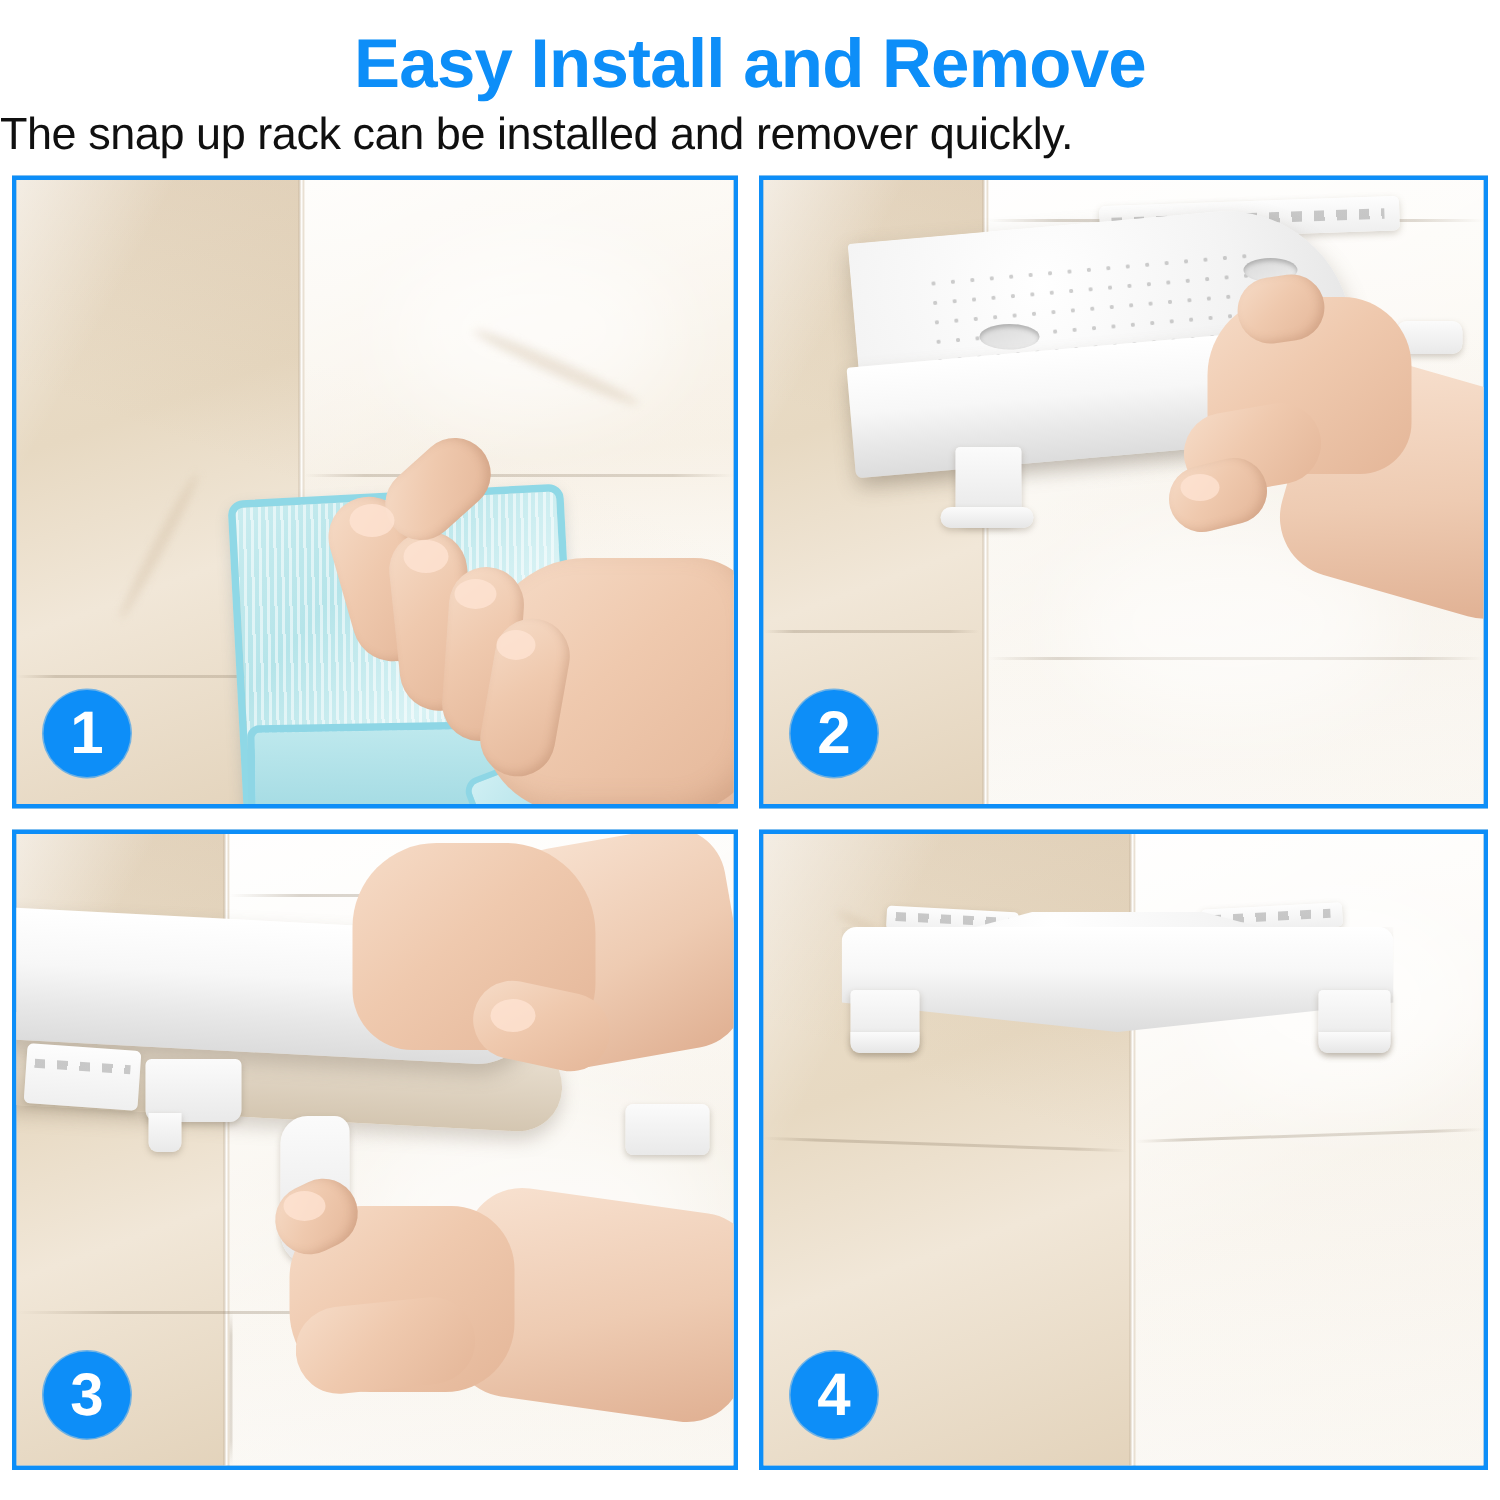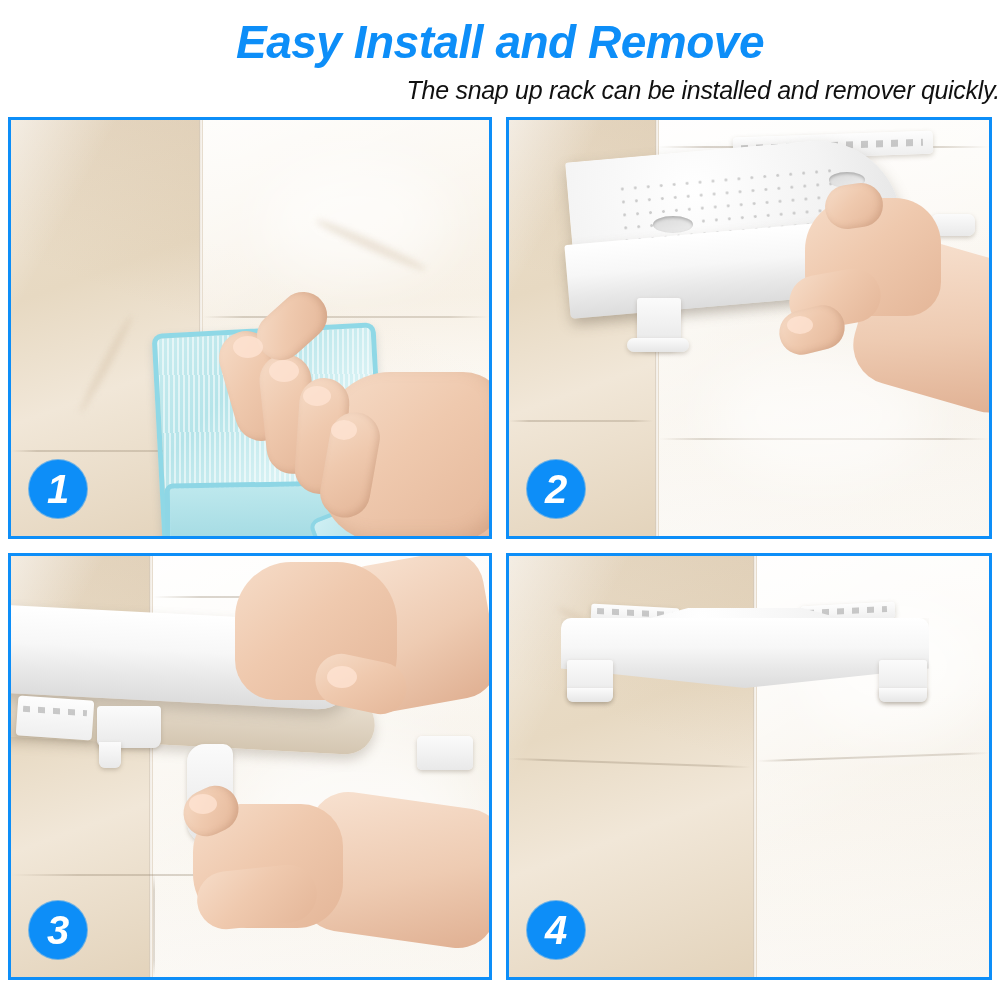--- a/index.html
+++ b/index.html
@@ -3,34 +3,34 @@
 <meta charset="utf-8">
 <title>Easy Install and Remove</title>
 <style>
   html,body{margin:0;padding:0;background:#ffffff;}
   body{
     width:1000px;height:1000px;
     font-family:"Liberation Sans","DejaVu Sans",sans-serif;
     overflow:hidden;
     -webkit-font-smoothing:antialiased;
   }
-  .page{position:relative;width:1000px;height:1000px;background:#fff;font-style:italic;}
+  .page{position:relative;width:1000px;height:1000px;background:#fff;}
 
   
   .header{position:absolute;left:0;top:0;width:1000px;height:115px;}
   .title{
     position:absolute;left:0;top:16px;width:1000px;
     text-align:center;
     font-size:46px;font-weight:bold;letter-spacing:-0.5px;
     color:#0d8ef8;line-height:52px;white-space:nowrap;
   }
   .subtitle{
     position:absolute;left:0;top:74px;width:1000px;
-    text-align:right;
-    font-size:25px;font-weight:normal;letter-spacing:-0.3px;
+    text-align:left;
+    font-size:30px;font-weight:normal;letter-spacing:-0.3px;
     color:#101010;line-height:32px;white-space:nowrap;
   }
 
   
   .grid{position:absolute;left:8px;top:117px;width:984px;height:863px;}
   .panel{
     position:absolute;overflow:hidden;
     border:3px solid #0d8ef8;
     box-sizing:border-box;
     background:#ede2d2;

